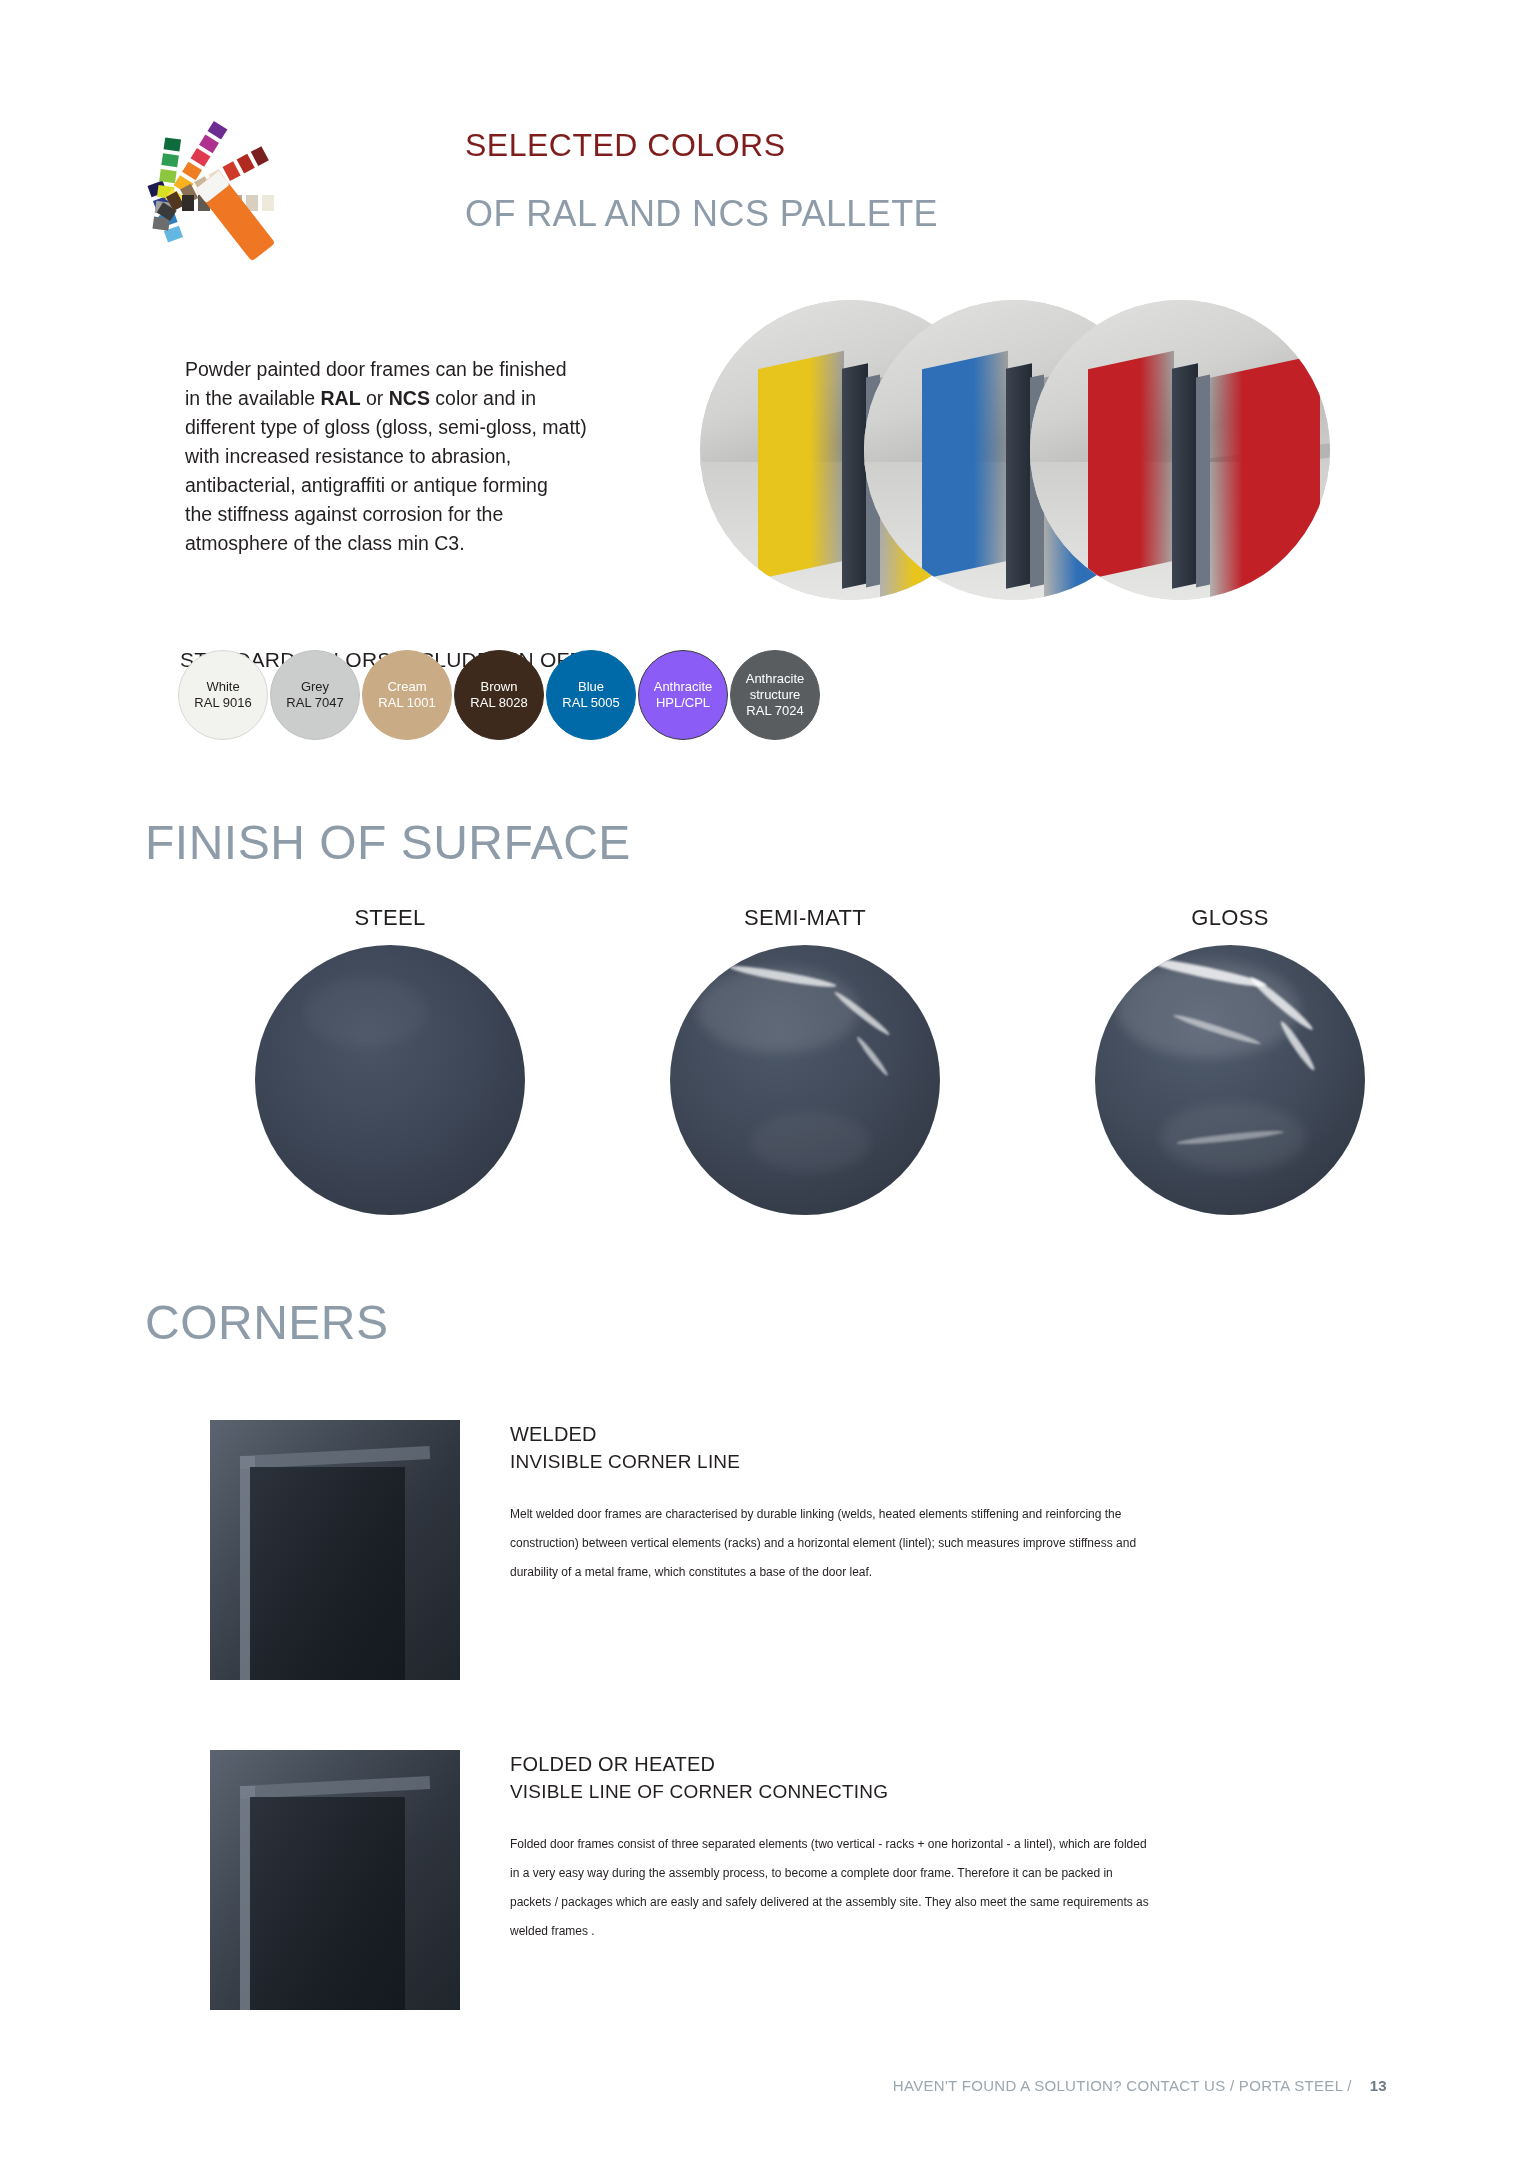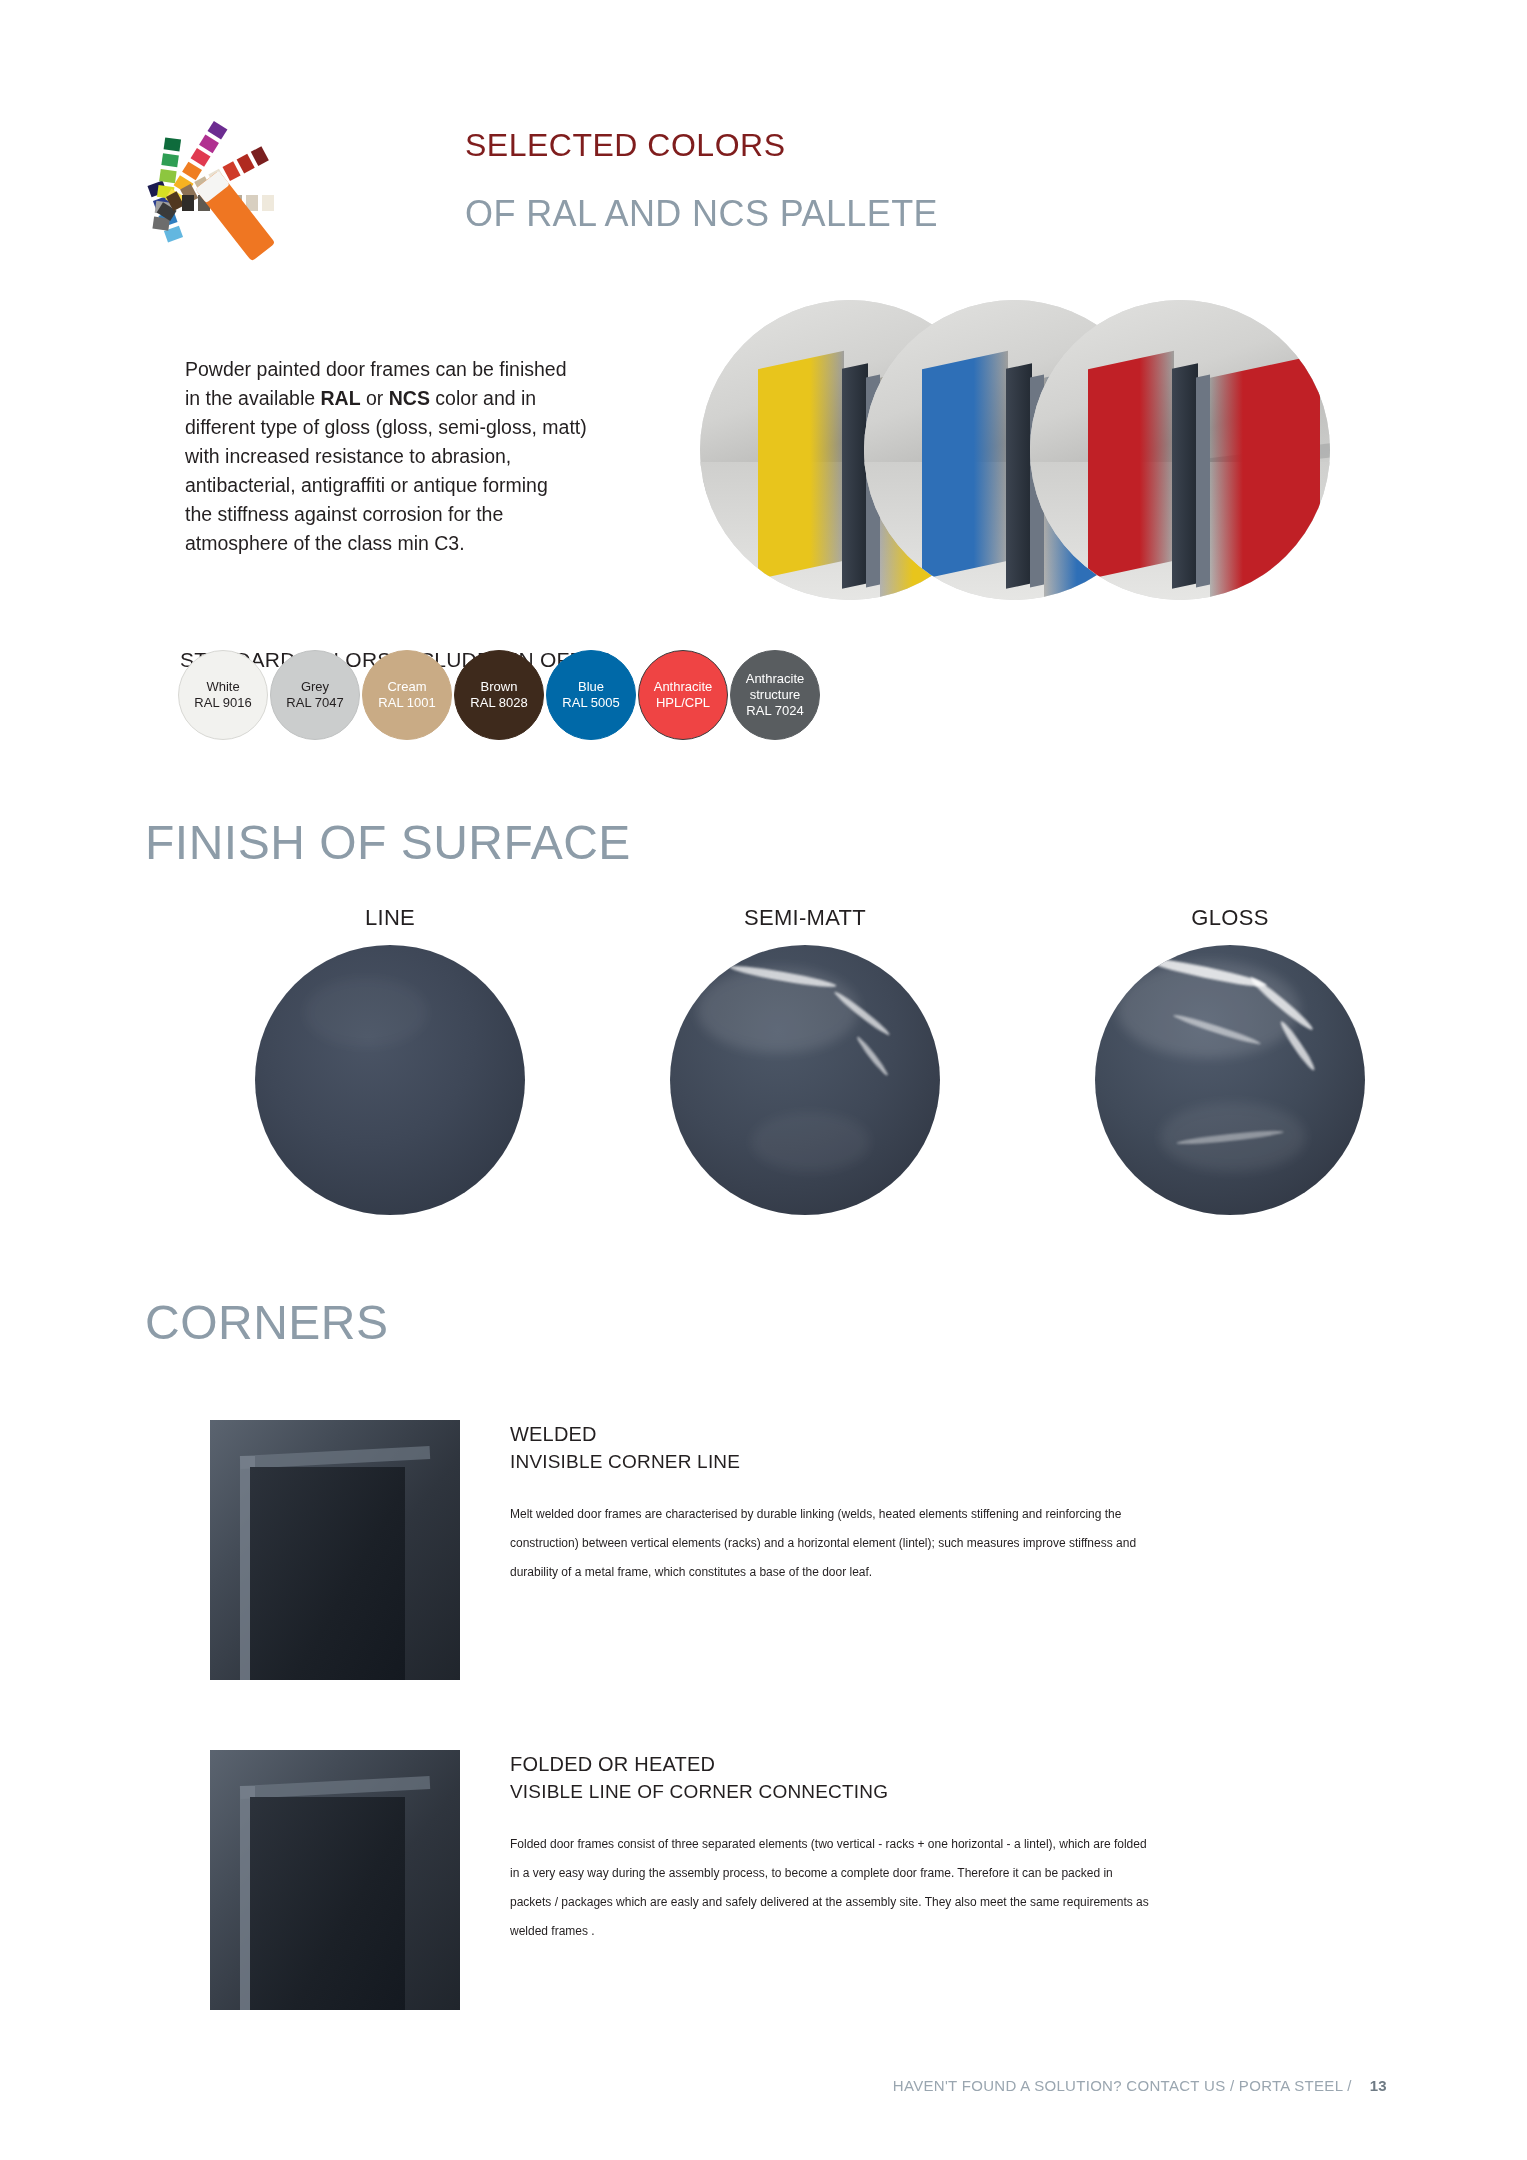--- a/index.html
+++ b/index.html
@@ -440,34 +440,34 @@
       <span class="cd">RAL 1001</span>
     </div>
     <div class="swatch" style="left: 276px; background: rgb(62, 42, 28); color: rgb(255, 255, 255); border: 1px solid rgb(62, 42, 28);">
       <span class="nm">Brown</span>
       <span class="cd">RAL 8028</span>
     </div>
     <div class="swatch" style="left: 368px; background: rgb(0, 105, 168); color: rgb(255, 255, 255); border: 1px solid rgb(0, 105, 168);">
       <span class="nm">Blue</span>
       <span class="cd">RAL 5005</span>
     </div>
-    <div class="swatch" style="left: 460px; background: #ef4444; color: rgb(255, 255, 255); border: 1px solid rgb(59, 59, 61);">
+    <div class="swatch" style="left: 460px; background: #8b5cf6; color: rgb(255, 255, 255); border: 1px solid rgb(59, 59, 61);">
       <span class="nm">Anthracite</span>
       <span class="cd">HPL/CPL</span>
     </div>
     <div class="swatch" style="left: 552px; background: rgb(89, 93, 96); color: rgb(255, 255, 255); border: 1px solid rgb(89, 93, 96);">
       <span class="nm">Anthracite structure</span>
       <span class="cd">RAL 7024</span>
     </div>
   </div>
 
 <div class="section-title" id="finish-title">FINISH OF SURFACE</div>
 <div class="finish-row">
   <div class="finish-item fi1">
-    <div class="finish-label">LINE</div>
+    <div class="finish-label">STEEL</div>
     <div class="sphere sphere-matt">
       <div class="hl hl-soft" style="left:18%;top:12%;width:46%;height:26%;opacity:.10"></div>
     </div>
   </div>
   <div class="finish-item fi2">
     <div class="finish-label">SEMI-MATT</div>
     <div class="sphere sphere-semi">
       <div class="hl hl-soft" style="left:10%;top:8%;width:60%;height:32%;opacity:.30"></div>
       <div class="hl" style="left:22%;top:10%;width:40%;height:9px;transform:rotate(10deg);opacity:.85"></div>
       <div class="hl" style="left:58%;top:24%;width:26%;height:7px;transform:rotate(38deg);opacity:.8"></div>

